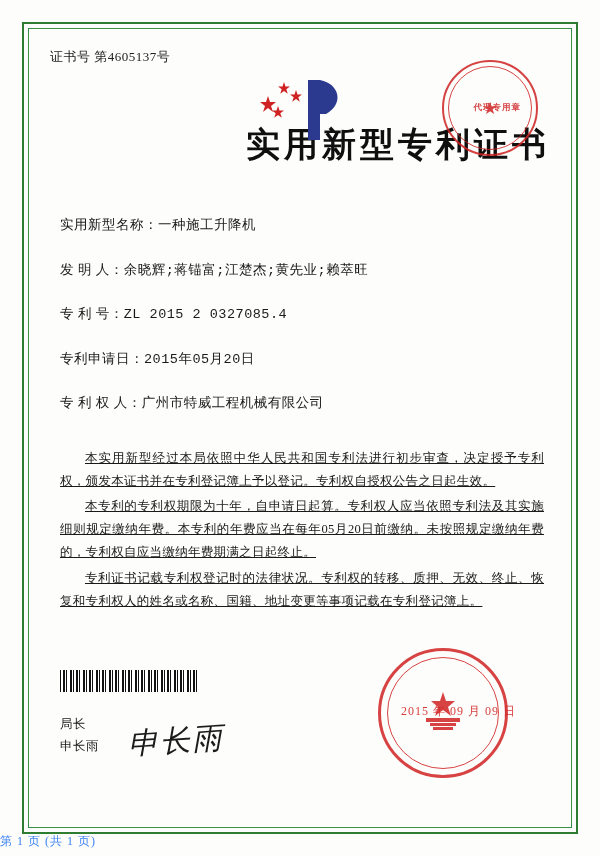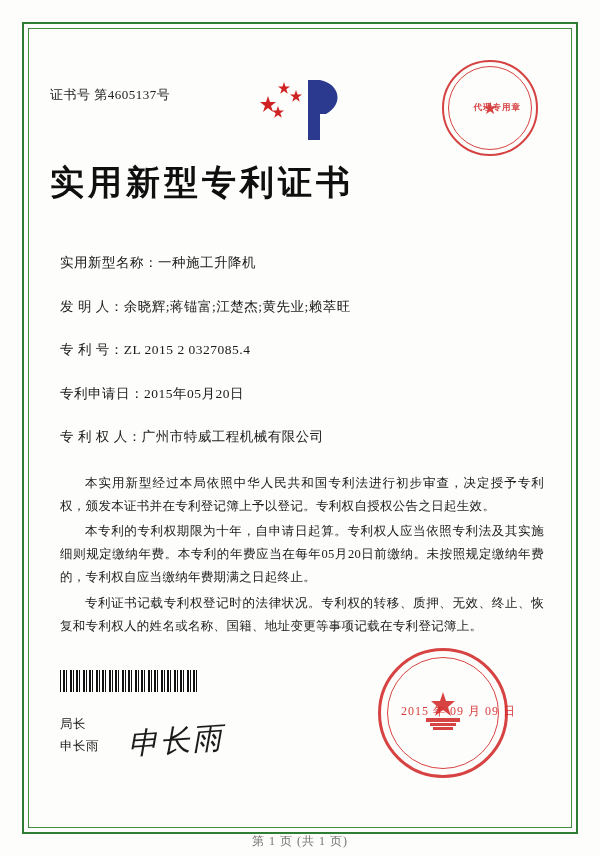--- a/index.html
+++ b/index.html
@@ -53,21 +53,20 @@
     left: 50px;
     top: 48px;
     right: 50px;
     bottom: 46px;
   }
 
   .cert-no {
     font-size: 13px;
     letter-spacing: 0.5px;
     color: #222;
-    margin-top: 38px;
   }
 
   
   .logo {
     position: absolute;
     left: 50%;
     transform: translateX(-50%);
     top: 22px;
     width: 120px;
     height: 78px;
@@ -106,21 +105,21 @@
     transform: translate(-50%, -50%);
     width: 62px;
     text-align: right;
     font-size: 8.5px;
     letter-spacing: 1px;
     color: #cf2222;
     font-weight: bold;
   }
 
   h1.title {
-    text-align: left;
+    text-align: right;
     font-size: 34px;
     font-weight: bold;
     letter-spacing: 4px;
     margin: 56px 0 0 0;
     color: #0f0f0f;
     font-family: "DejaVu Serif", serif;
   }
 
   .fields {
     margin-top: 46px;
@@ -132,26 +131,28 @@
     margin-bottom: 22px;
     color: #1a1a1a;
     letter-spacing: 0.5px;
   }
   .field-label {
     display: inline-block;
     text-align: right;
   }
   .field-value {
     display: inline;
+    font-family: Liberation Mono, monospace;
   }
 
   .body-text {
-    margin-top: 24px;
+    margin-top: 32px;
     padding-left: 10px;
     padding-right: 6px;
+    text-decoration: underline;
   }
   .para {
     font-size: 12.5px;
     line-height: 1.85;
     text-align: justify;
     text-indent: 25px;
     margin: 0 0 2px 0;
     letter-spacing: 0.3px;
   }
 
@@ -224,24 +225,24 @@
     color: #d22a2a;
     letter-spacing: 1px;
     opacity: 0.9;
   }
 
   .footer {
     position: absolute;
     left: 0;
     right: 0;
     bottom: 6px;
-    text-align: center;
+    text-align: left;
     font-size: 12px;
     letter-spacing: 1px;
-    color: #737373;
+    color: #3b82f6;
   }
 </style>
 </head>
 <body>
 
 <div class="page">
 
   <div class="border-outer"></div>
   <div class="border-inner"></div>
   <div class="corner tl"></div>

